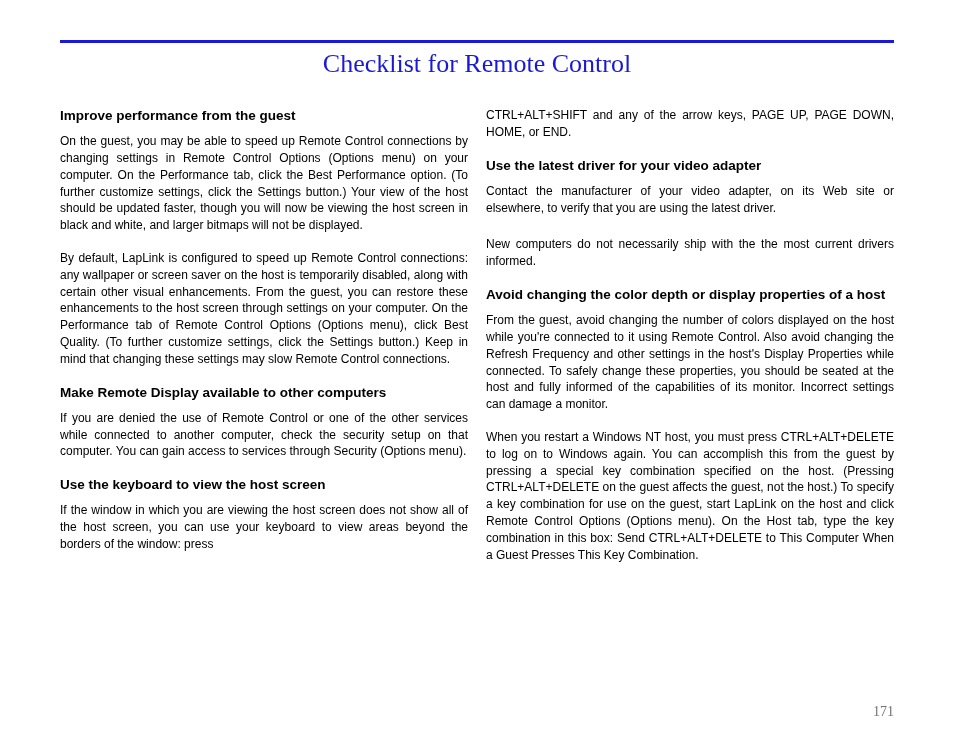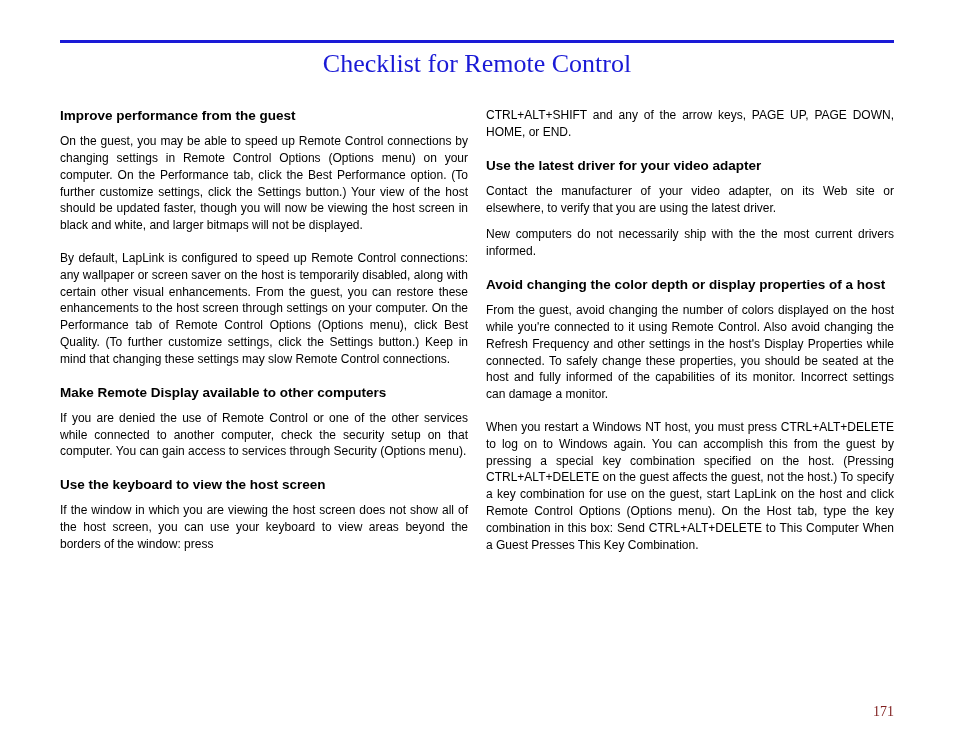--- a/index.html
+++ b/index.html
@@ -41,21 +41,21 @@
   .sec-body {
     font-size: 12px;
     line-height: 1.4;
     margin-bottom: 16px;
     text-align: justify;
   }
   .pagenum {
     position: absolute;
     right: 60px;
     bottom: 22px;
-    color: #7f1d1d;
+    color: #737373;
     font-family: "Times New Roman", Times, serif;
     font-size: 14px;
   }
 </style>
 </head>
 <body>
 
 <div class="page">
   <hr class="rule">
   <h1 class="title">Checklist for Remote Control</h1>
@@ -71,21 +71,21 @@
       <p class="sec-body">If you are denied the use of Remote Control or one of the other services while connected to another computer, check the security setup on that computer. You can gain access to services through Security (Options menu).</p>
 
       <p class="sec-head">Use the keyboard to view the host screen</p>
       <p class="sec-body" style="margin-bottom:0">If the window in which you are viewing the host screen does not show all of the host screen, you can use your keyboard to view areas beyond the borders of the window: press</p>
     </div>
 
     <div class="col">
       <p class="sec-body">CTRL+ALT+SHIFT and any of the arrow keys, PAGE UP, PAGE DOWN, HOME, or END.</p>
 
       <p class="sec-head">Use the latest driver for your video adapter</p>
-      <p class="sec-body" style="margin-bottom:10px">Contact the manufacturer of your video adapter, on its Web site or elsewhere, to verify that you are using the latest driver.</p>
+      <p class="sec-body" style="margin-bottom:20px">Contact the manufacturer of your video adapter, on its Web site or elsewhere, to verify that you are using the latest driver.</p>
       <p class="sec-body">New computers do not necessarily ship with the the most current drivers informed.</p>
 
       <p class="sec-head">Avoid changing the color depth or display properties of a host</p>
       <p class="sec-body">From the guest, avoid changing the number of colors displayed on the host while you're connected to it using Remote Control. Also avoid changing the Refresh Frequency and other settings in the host's Display Properties while connected. To safely change these properties, you should be seated at the host and fully informed of the capabilities of its monitor. Incorrect settings can damage a monitor.</p>
 
       <p class="sec-body" style="margin-bottom:0">When you restart a Windows NT host, you must press CTRL+ALT+DELETE to log on to Windows again. You can accomplish this from the guest by pressing a special key combination specified on the host. (Pressing CTRL+ALT+DELETE on the guest affects the guest, not the host.) To specify a key combination for use on the guest, start LapLink on the host and click Remote Control Options (Options menu). On the Host tab, type the key combination in this box: Send CTRL+ALT+DELETE to This Computer When a Guest Presses This Key Combination.</p>
     </div>
   </div>
 
   <div class="pagenum">171</div>

